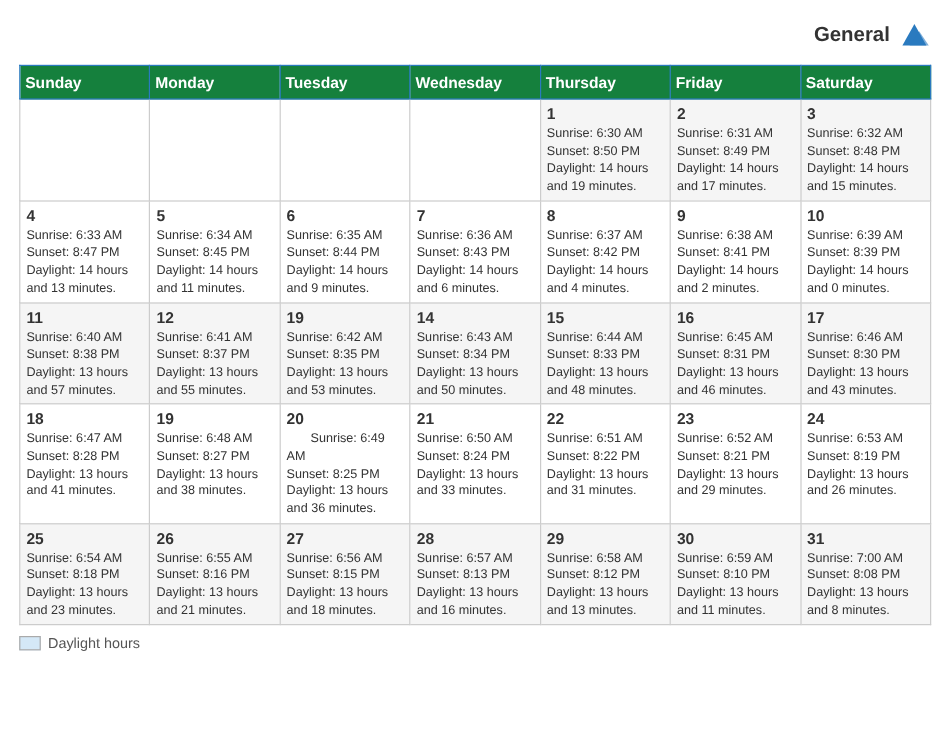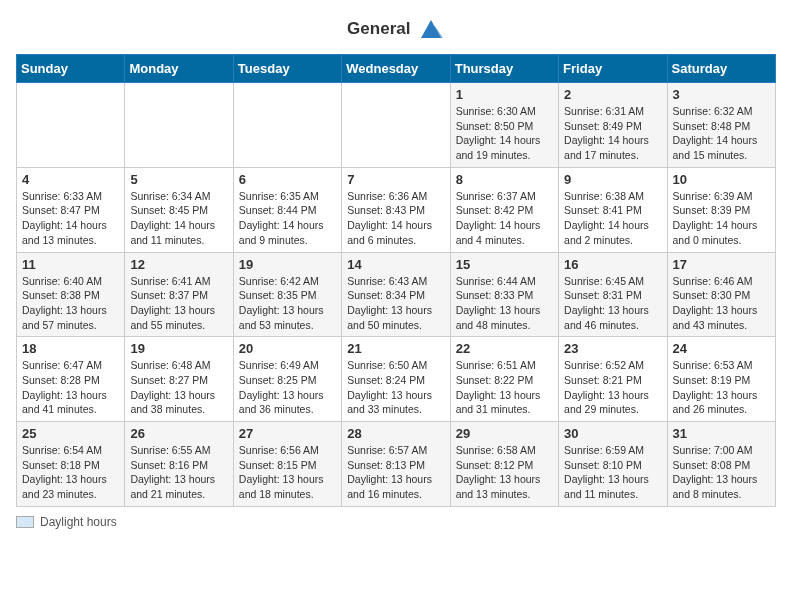--- a/index.html
+++ b/index.html
@@ -5,21 +5,21 @@
     * { box-sizing: border-box; margin: 0; padding: 0; }
     body {
       font-family: Arial, sans-serif;
       background: #fff;
       width: 792px;
       min-height: 612px;
       padding: 16px;
     }
     .header {
       display: flex;
-      justify-content: center;
+      justify-content: flex-end;
       align-items: flex-start;
       margin-bottom: 10px;
     }
     .logo {
       display: flex;
       align-items: center;
     }
     .logo-general { color: #333; }
     .logo-blue { color: #2a7abf; }
     .logo-icon {
@@ -38,21 +38,21 @@
     .location {
       font-size: 16px;
       color: #555;
     }
     .calendar {
       width: 100%;
       border-collapse: collapse;
       font-size: 11px;
     }
     .calendar thead tr th {
-      background-color: #0369a1;
+      background-color: #15803d;
       color: #fff;
       padding: 6px 4px;
       text-align: left;
       font-size: 13px;
       font-weight: bold;
       border: 1px solid #2a7abf;
     }
     .calendar tbody tr td {
       border: 1px solid #ccc;
       vertical-align: top;
@@ -213,21 +213,21 @@
       </tr>
       <tr>
         <td><span class="day-num">18</span><span class="day-info" style="white-space: pre-line;">Sunrise: 6:47 AM
 Sunset: 8:28 PM
 Daylight: 13 hours
 and 41 minutes.</span></td>
         <td><span class="day-num">19</span><span class="day-info" style="white-space: pre-line;">Sunrise: 6:48 AM
 Sunset: 8:27 PM
 Daylight: 13 hours
 and 38 minutes.</span></td>
-        <td><span class="day-num">20</span><span class="day-info" style="white-space: pre-line;">Sunrise: 6:49 AM
+        <td><span class="day-num">20</span><span class="day-info" style="white-space: pre-line; margin-left: 20px;">Sunrise: 6:49 AM
 Sunset: 8:25 PM
 Daylight: 13 hours
 and 36 minutes.</span></td>
         <td><span class="day-num">21</span><span class="day-info" style="white-space: pre-line;">Sunrise: 6:50 AM
 Sunset: 8:24 PM
 Daylight: 13 hours
 and 33 minutes.</span></td>
         <td><span class="day-num">22</span><span class="day-info" style="white-space: pre-line;">Sunrise: 6:51 AM
 Sunset: 8:22 PM
 Daylight: 13 hours

